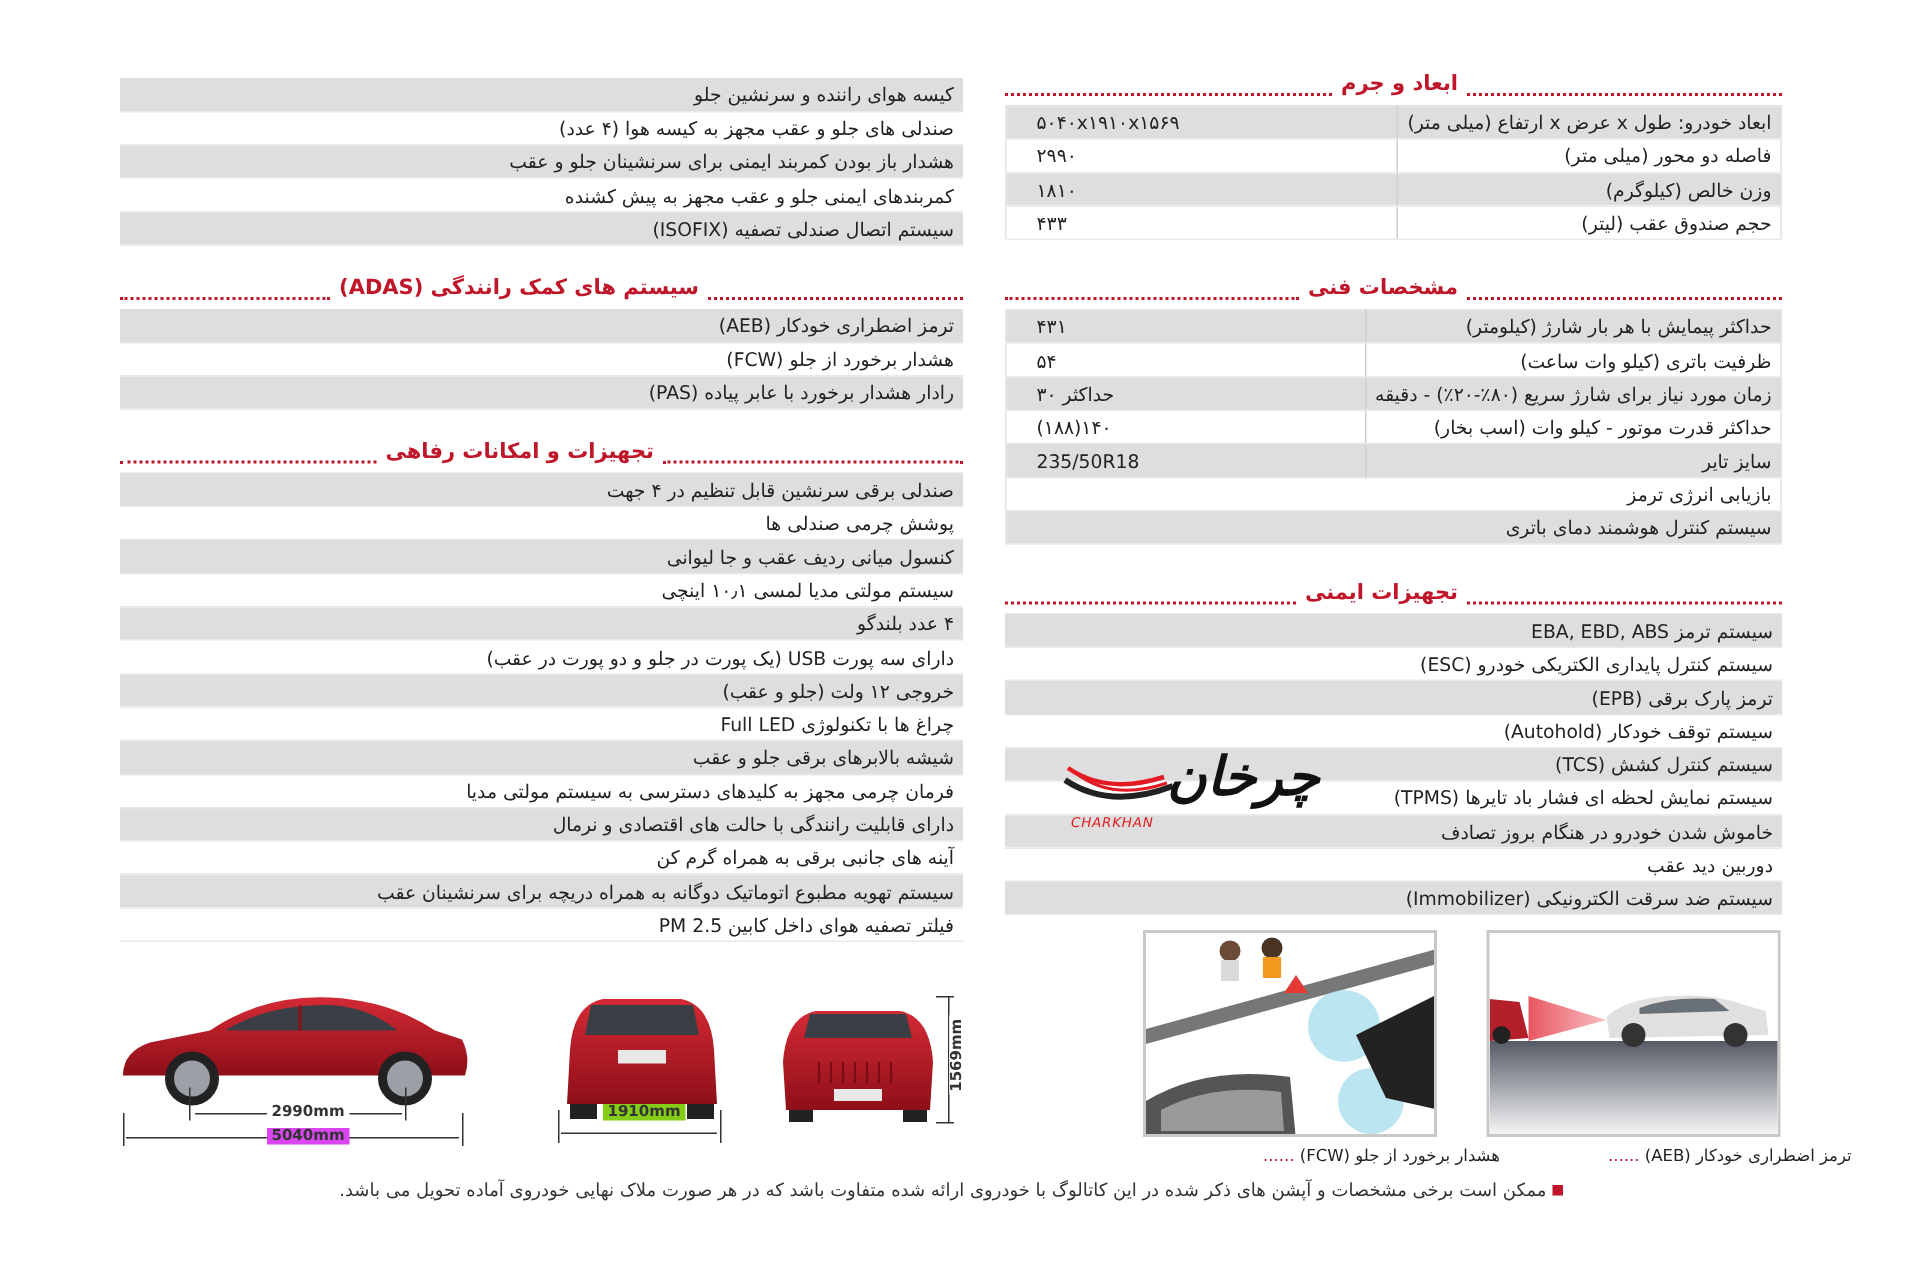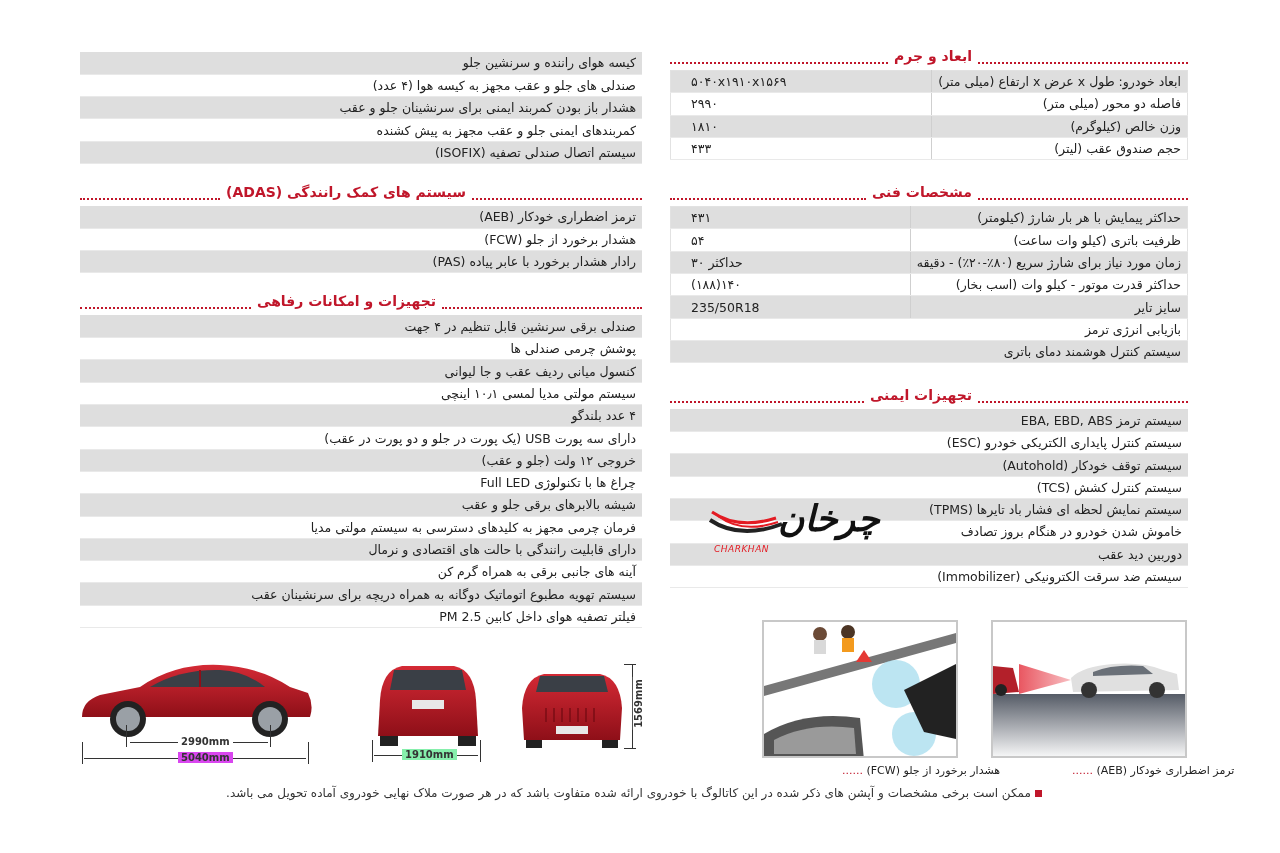--- a/index.html
+++ b/index.html
@@ -126,20 +126,23 @@
     <span class="title">تجهیزات ایمنی</span>
     <span class="dots"></span>
   </div>
   <table class="spec">
     <tbody>
         <tr>
           <td class="full">سیستم ترمز EBA, EBD, ABS</td>
         </tr>
     <tr>
           <td class="full">سیستم کنترل پایداری الکتریکی خودرو (ESC)</td>
+        </tr>
+    <tr>
+          <td class="full">ترمز پارک برقی (EPB)</td>
         </tr>
     <tr>
           <td class="full">سیستم توقف خودکار (Autohold)</td>
         </tr>
     <tr>
           <td class="full">سیستم کنترل کشش (TCS)</td>
         </tr>
     <tr>
           <td class="full">سیستم نمایش لحظه ای فشار باد تایرها (TPMS)</td>
         </tr>
@@ -280,21 +283,21 @@
   <svg class="car-svg" style="left:292px;top:10px" width="112" height="90" viewBox="0 0 112 90">
     <path d="M8 40 Q10 10 30 6 L82 6 Q102 10 104 40 L106 76 L6 76 Z" fill="url(#red1)"></path>
     <path d="M22 10 L90 10 L94 30 L18 30 Z" fill="#3a3f46"></path>
     <rect x="40" y="40" width="32" height="9" fill="#e8e8e8"></rect>
     <rect x="8" y="76" width="18" height="10" fill="#222"></rect>
       <rect x="86" y="76" width="18" height="10" fill="#222"></rect>
   </svg>
   <div class="tick" style="left:292px;top:90px;height:22px"></div>
   <div class="tick" style="left:400px;top:90px;height:22px"></div>
   <div class="dim-line" style="left:294px;top:105px;width:104px"></div>
-  <div class="dim" style="left:322px;top:99px;background:#86efac;padding:0 3px">1910mm</div>
+  <div class="dim" style="left:322px;top:86px;background:#84cc16;padding:0 3px">1910mm</div>
 
   <svg class="car-svg" style="left:436px;top:14px" width="112" height="90" viewBox="0 0 112 90">
     <path d="M6 44 Q8 14 28 10 L84 10 Q104 14 106 44 L104 76 L8 76 Z" fill="url(#red1)"></path>
     <path d="M24 12 L88 12 L92 28 L20 28 Z" fill="#3a3f46"></path>
     <g stroke="#7a0c14" stroke-width="1.5">
       <line x1="30" y1="44" x2="30" y2="58"></line>
         <line x1="38" y1="44" x2="38" y2="58"></line>
         <line x1="46" y1="44" x2="46" y2="58"></line>
       <line x1="54" y1="44" x2="54" y2="58"></line>
         <line x1="62" y1="44" x2="62" y2="58"></line>

